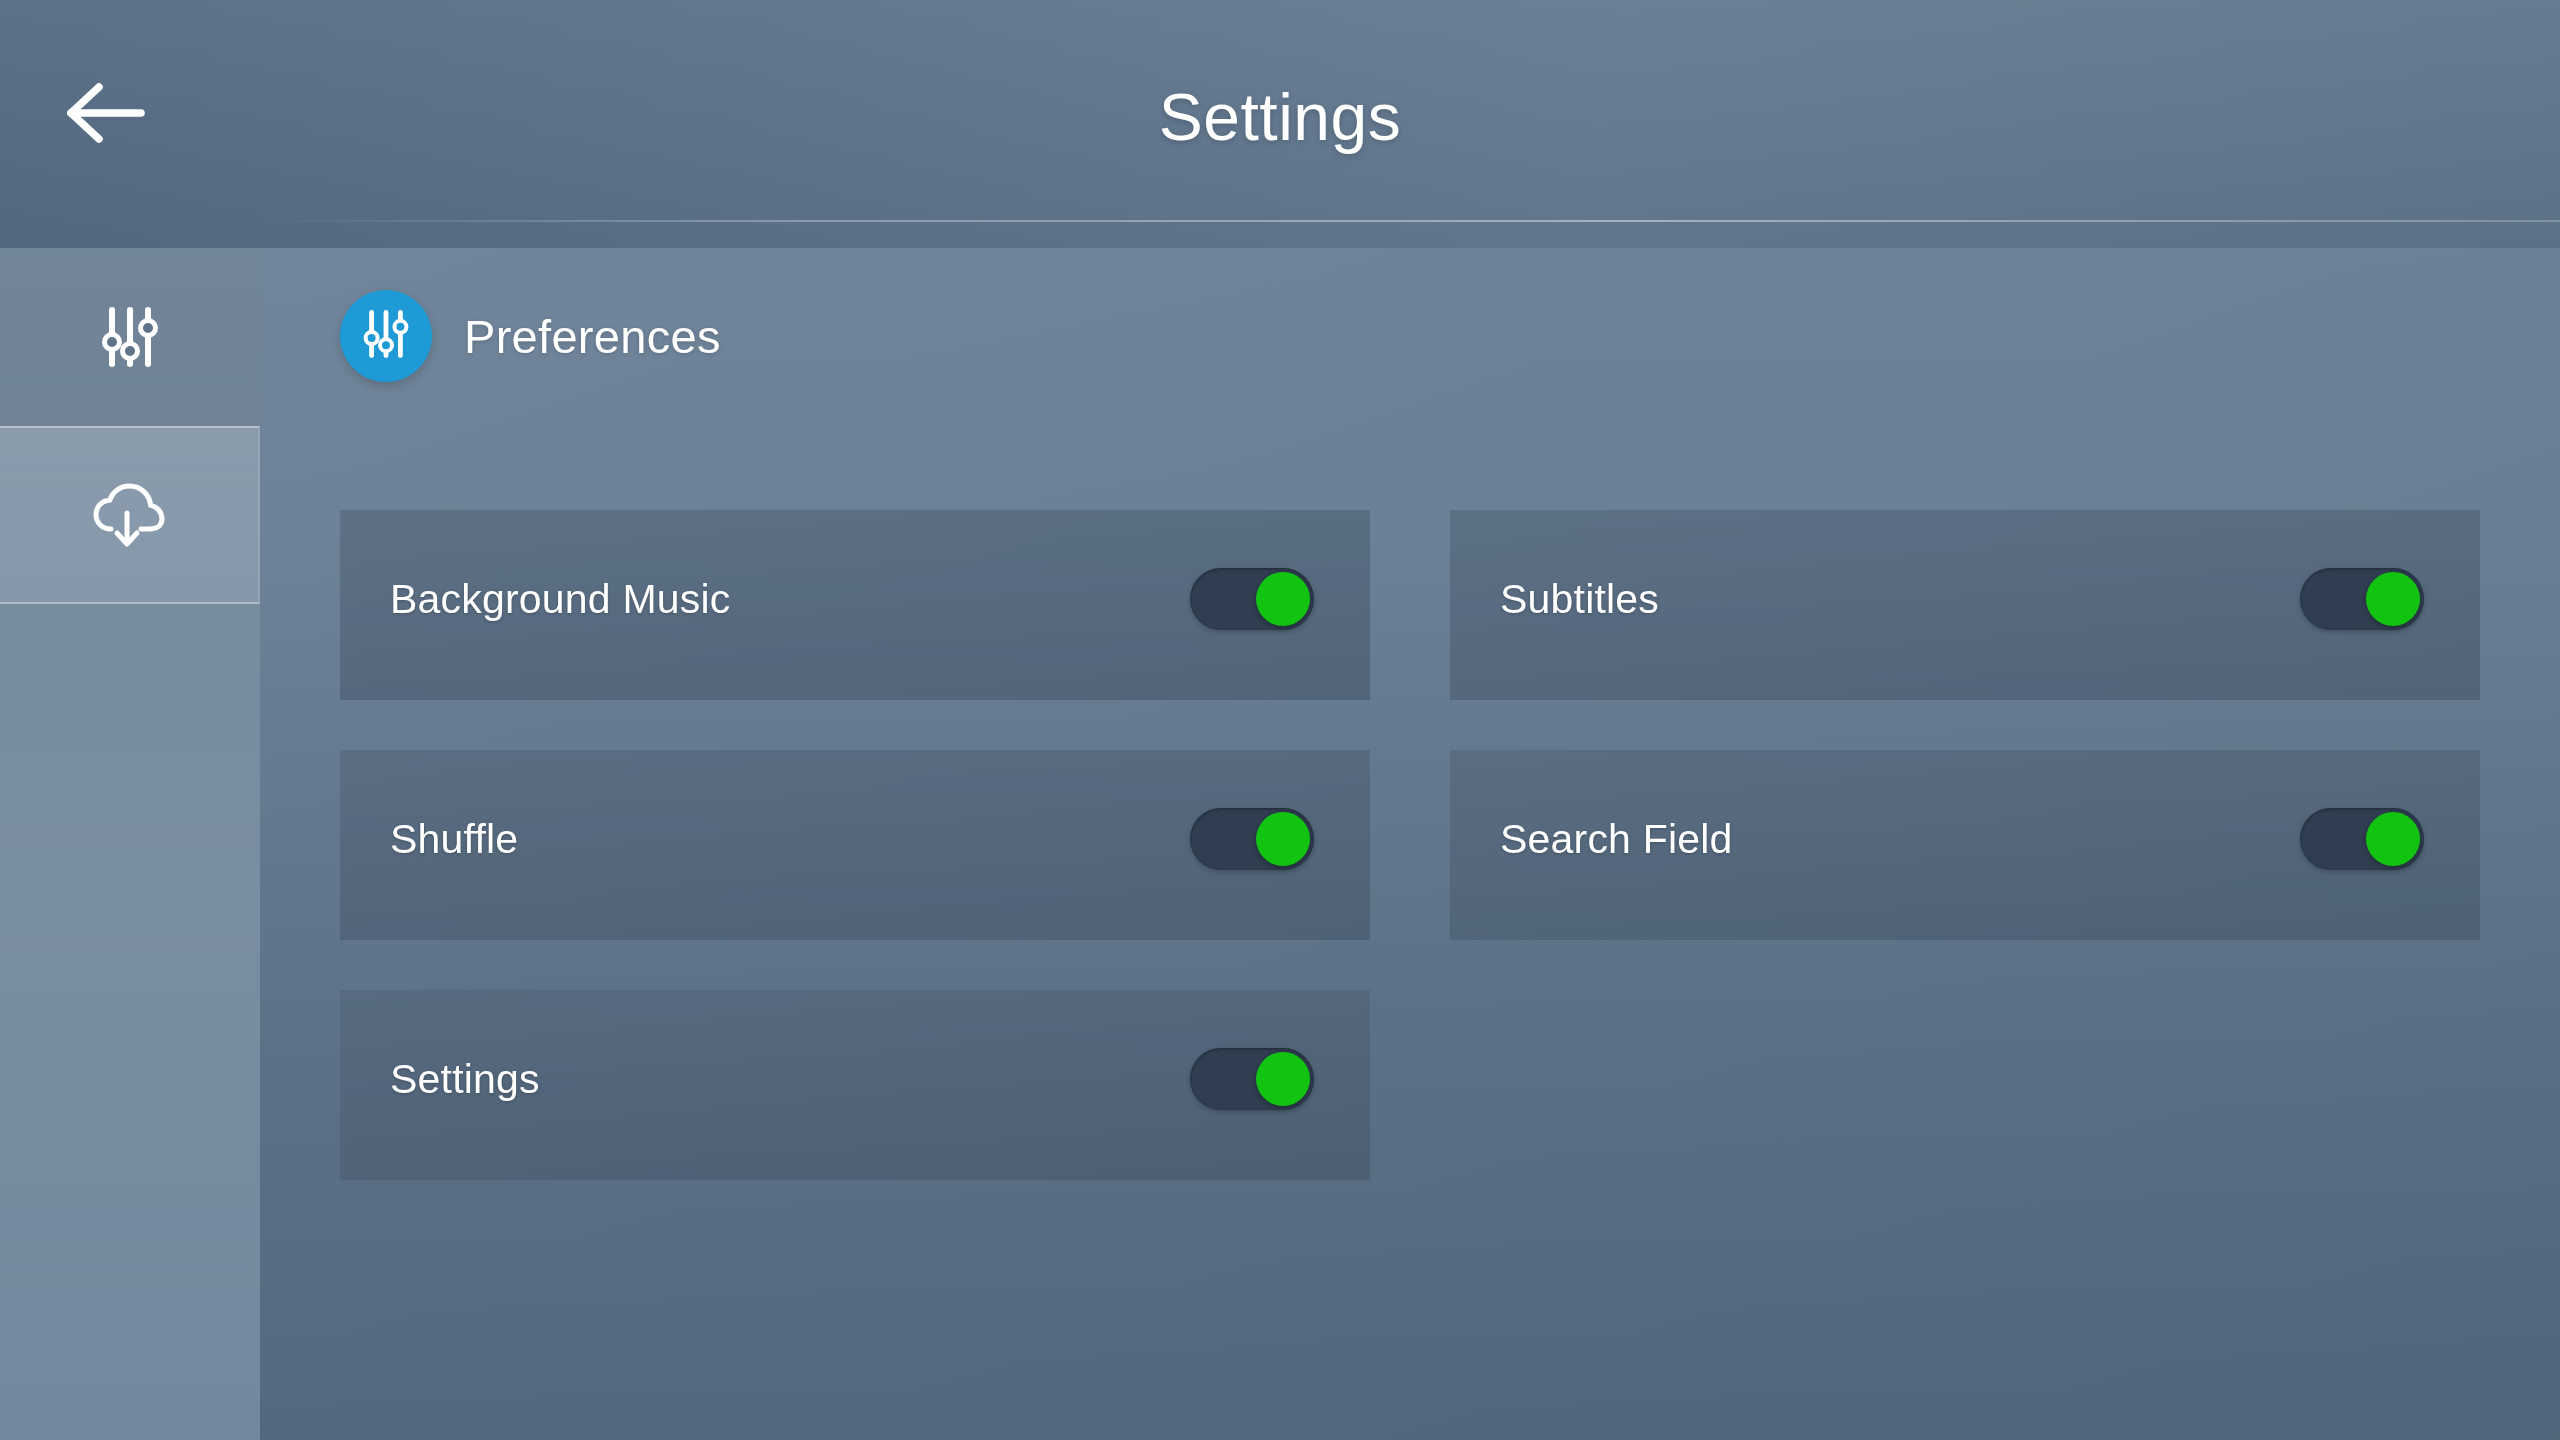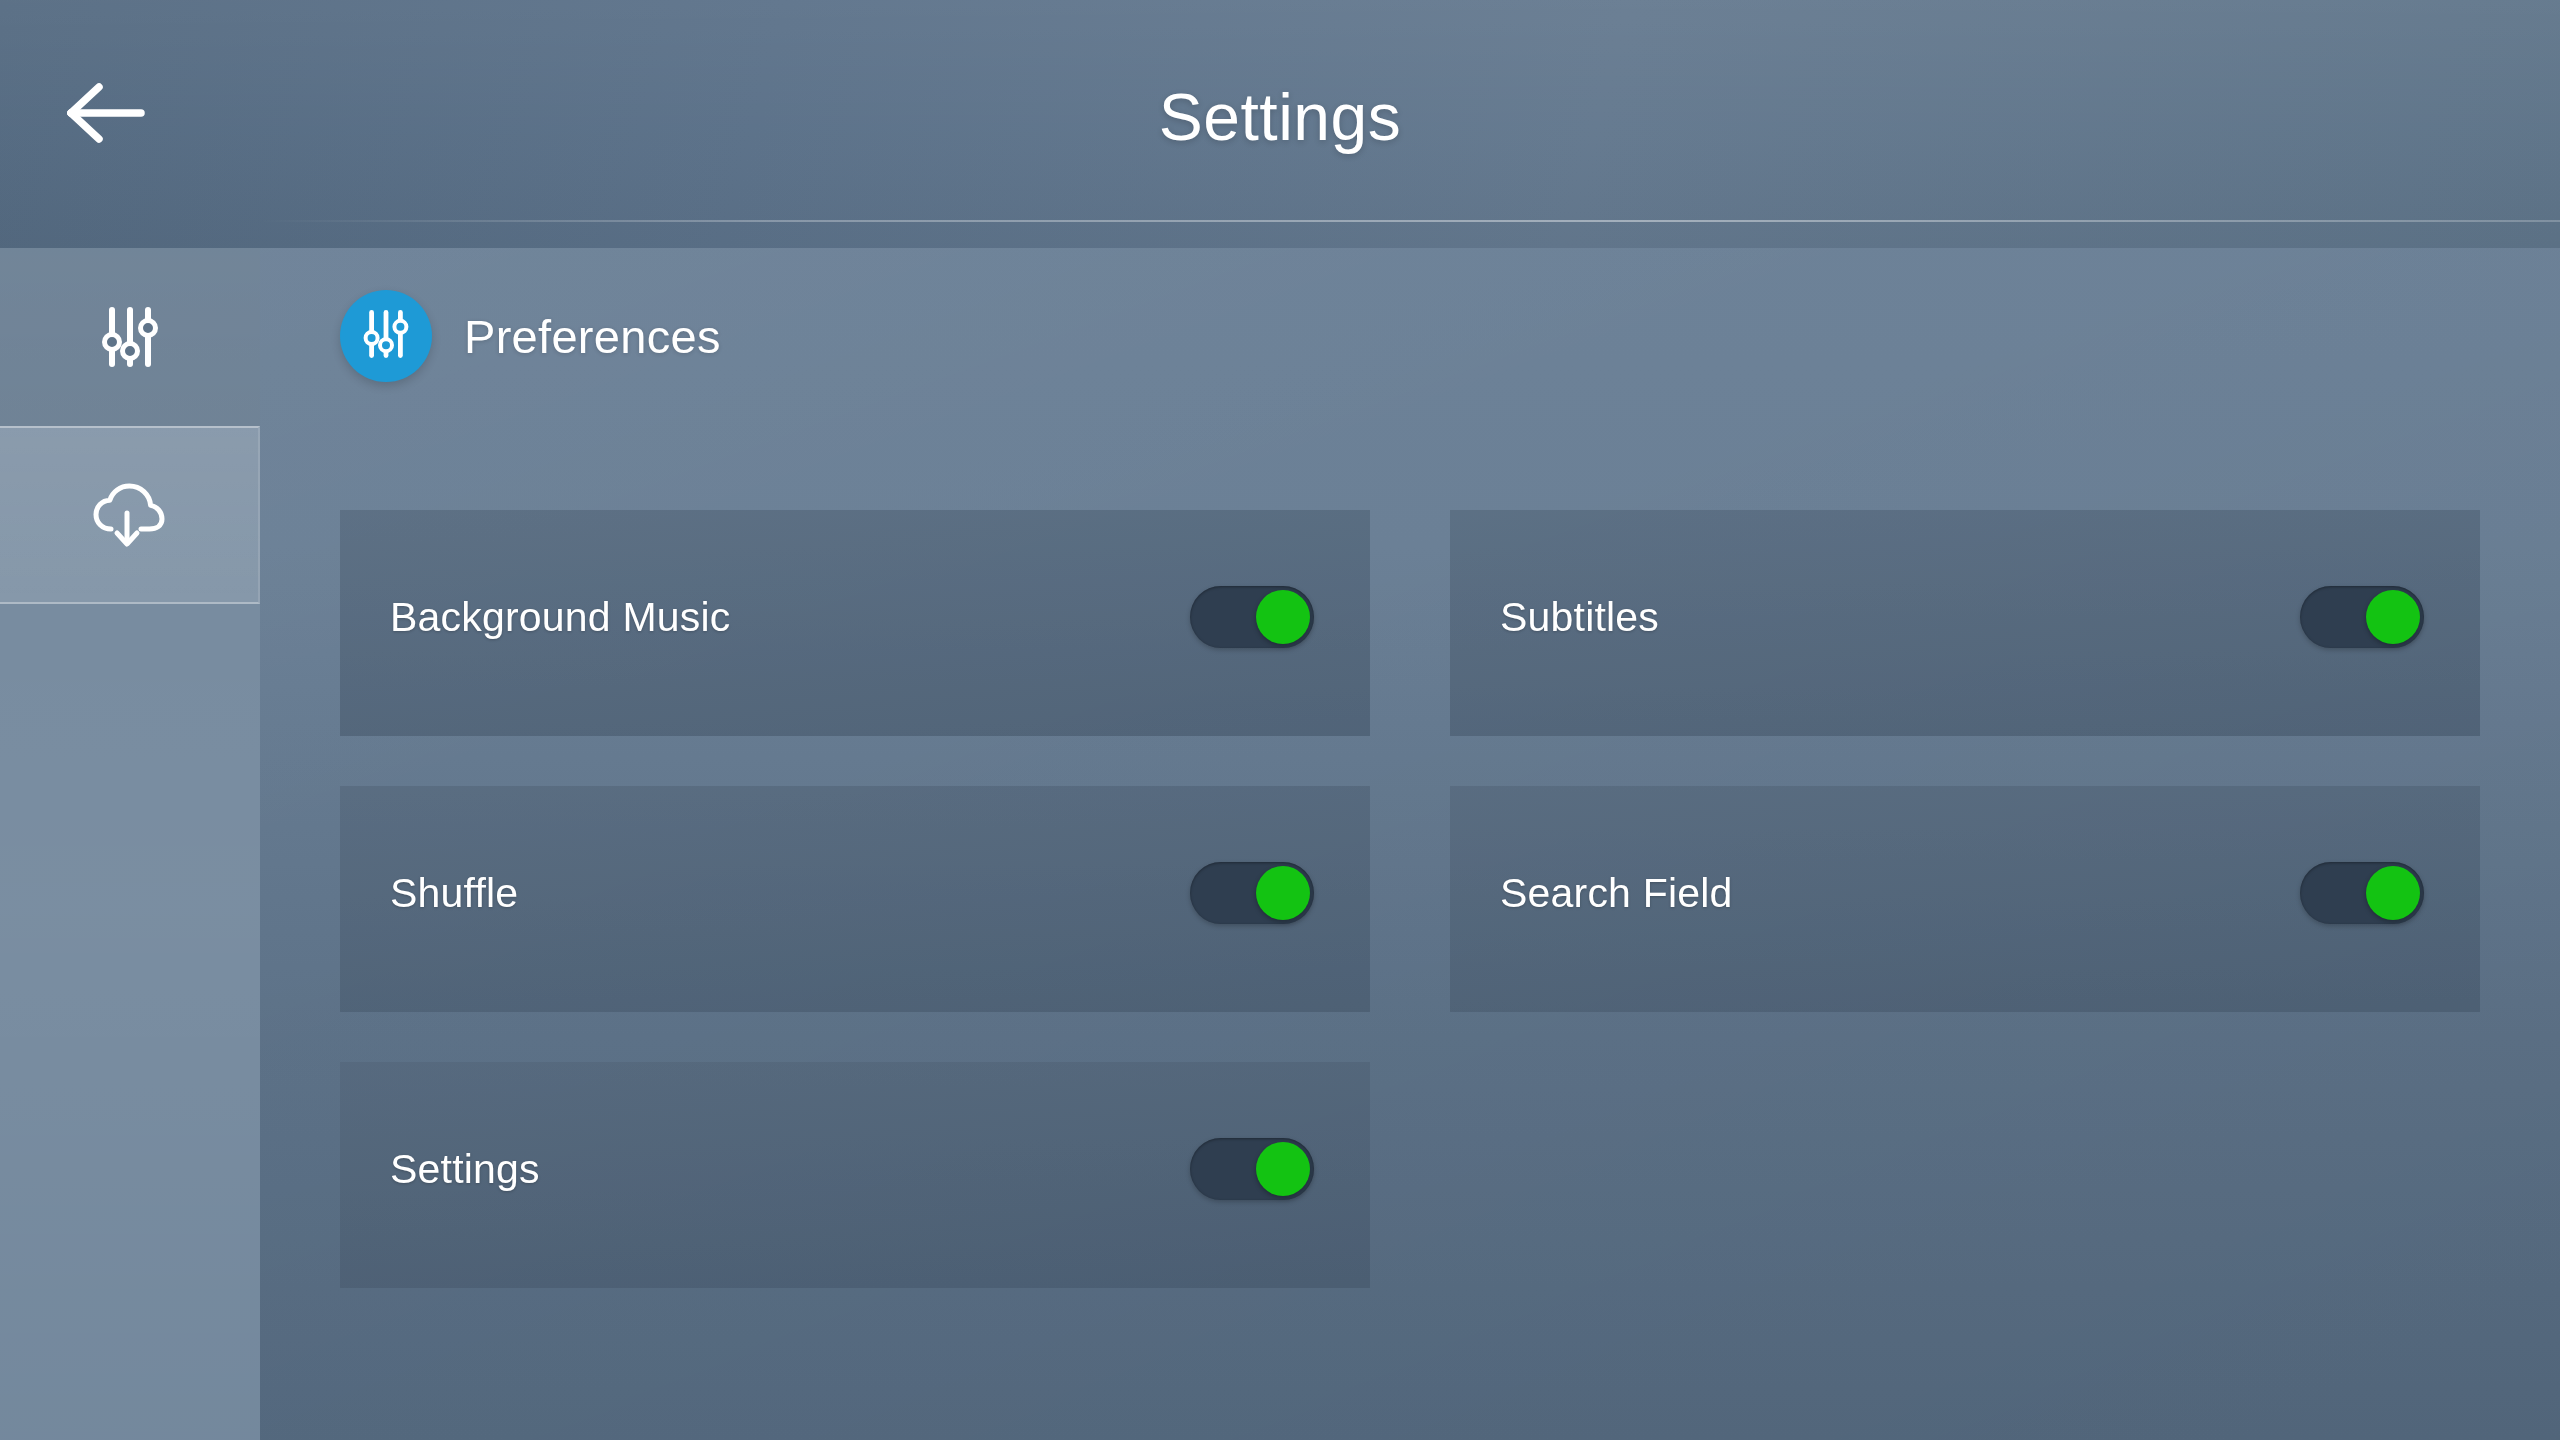--- a/index.html
+++ b/index.html
@@ -131,21 +131,21 @@
     left: 80px; top: 262px;
     width: 2140px;
     display: grid;
     grid-template-columns: 1030px 1030px;
     column-gap: 80px;
     row-gap: 50px;
   }
 
   .setting-card {
     position: relative;
-    height: 226px;
+    height: 190px;
     display: flex;
     align-items: center;
     justify-content: space-between;
     padding: 0 56px 12px 50px;
     background: linear-gradient(175deg, rgba(255,255,255,0.035) 0%, rgba(0,0,0,0.045) 100%), rgba(74,93,114,0.62);
     cursor: pointer;
     gap: 44px;
   }
 
   .setting-label {

